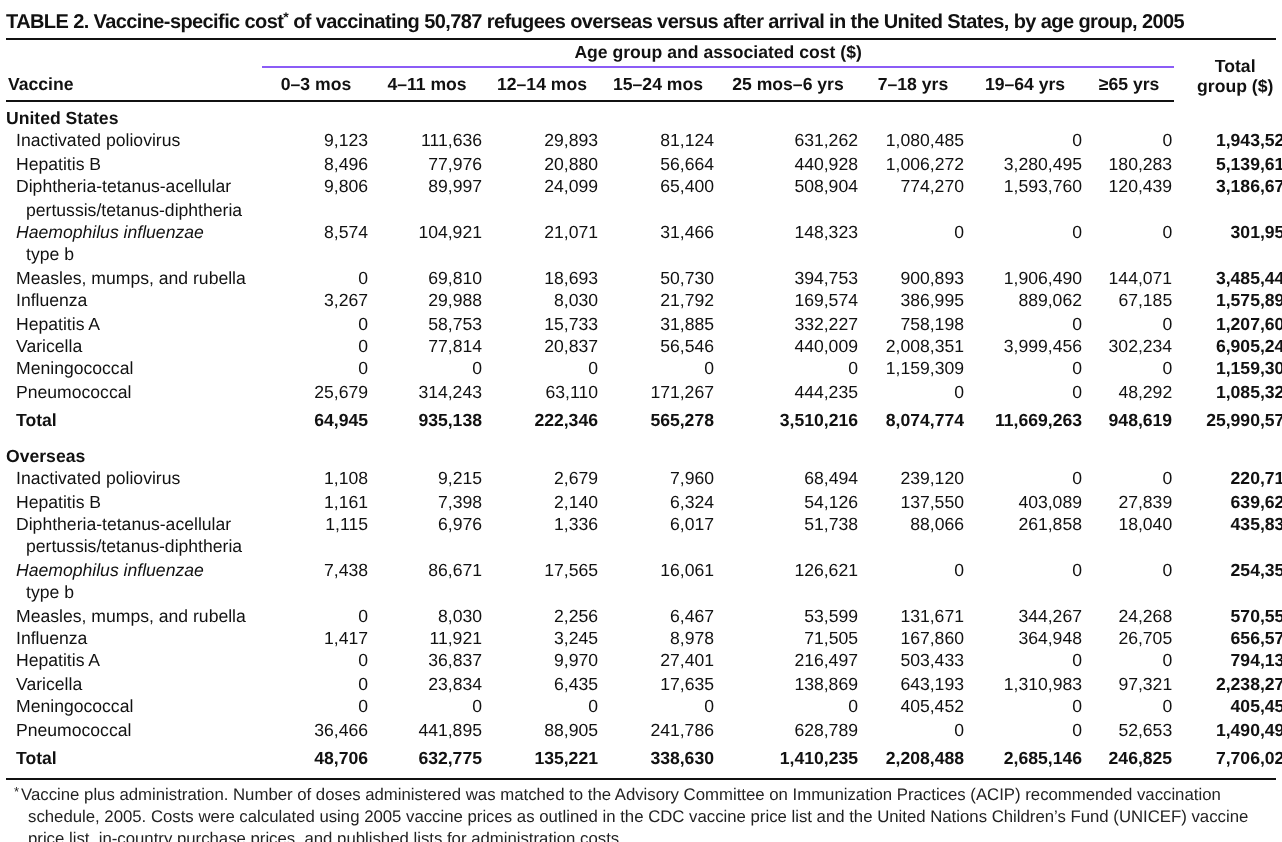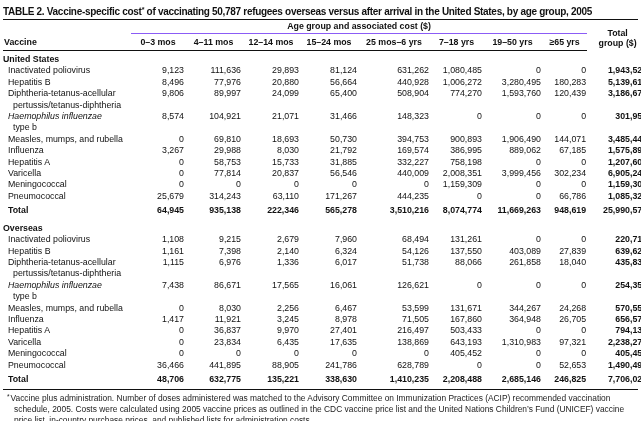--- a/index.html
+++ b/index.html
@@ -110,21 +110,21 @@
         <th class="total-head" rowspan="2"><span>Total</span><br><span>group ($)</span></th>
       </tr>
       <tr class="cols-row">
         <th class="vaccine-head">Vaccine</th>
         <th class="age-head">0–3 mos</th>
         <th class="age-head">4–11 mos</th>
         <th class="age-head">12–14 mos</th>
         <th class="age-head">15–24 mos</th>
         <th class="age-head">25 mos–6 yrs</th>
         <th class="age-head">7–18 yrs</th>
-        <th class="age-head">19–50 yrs</th>
+        <th class="age-head">19–64 yrs</th>
         <th class="age-head">≥65 yrs</th>
       </tr>
     </thead>
     <tbody>
         <tr class="section-row">
           <td colspan="10">United States</td>
         </tr>
         <tr class="data-row">
           <td class="name">
             <div>Inactivated poliovirus</div>
@@ -257,21 +257,21 @@
           <td class="name">
             <div>Pneumococcal</div>
           </td>
           <td class="num">25,679</td>
           <td class="num">314,243</td>
           <td class="num">63,110</td>
           <td class="num">171,267</td>
           <td class="num">444,235</td>
           <td class="num">0</td>
           <td class="num">0</td>
-          <td class="num">66,786</td>
+          <td class="num">48,292</td>
           <td class="num total-col">1,085,320</td>
         </tr>
         <tr class="total-row">
           <td class="name">
             <div>Total</div>
           </td>
           <td class="num">64,945</td>
           <td class="num">935,138</td>
           <td class="num">222,346</td>
           <td class="num">565,278</td>
@@ -286,21 +286,21 @@
         </tr>
         <tr class="data-row">
           <td class="name">
             <div>Inactivated poliovirus</div>
           </td>
           <td class="num">1,108</td>
           <td class="num">9,215</td>
           <td class="num">2,679</td>
           <td class="num">7,960</td>
           <td class="num">68,494</td>
-          <td class="num">131,261</td>
+          <td class="num">239,120</td>
           <td class="num">0</td>
           <td class="num">0</td>
           <td class="num total-col">220,716</td>
         </tr>
         <tr class="data-row">
           <td class="name">
             <div>Hepatitis B</div>
           </td>
           <td class="num">1,161</td>
           <td class="num">7,398</td>

